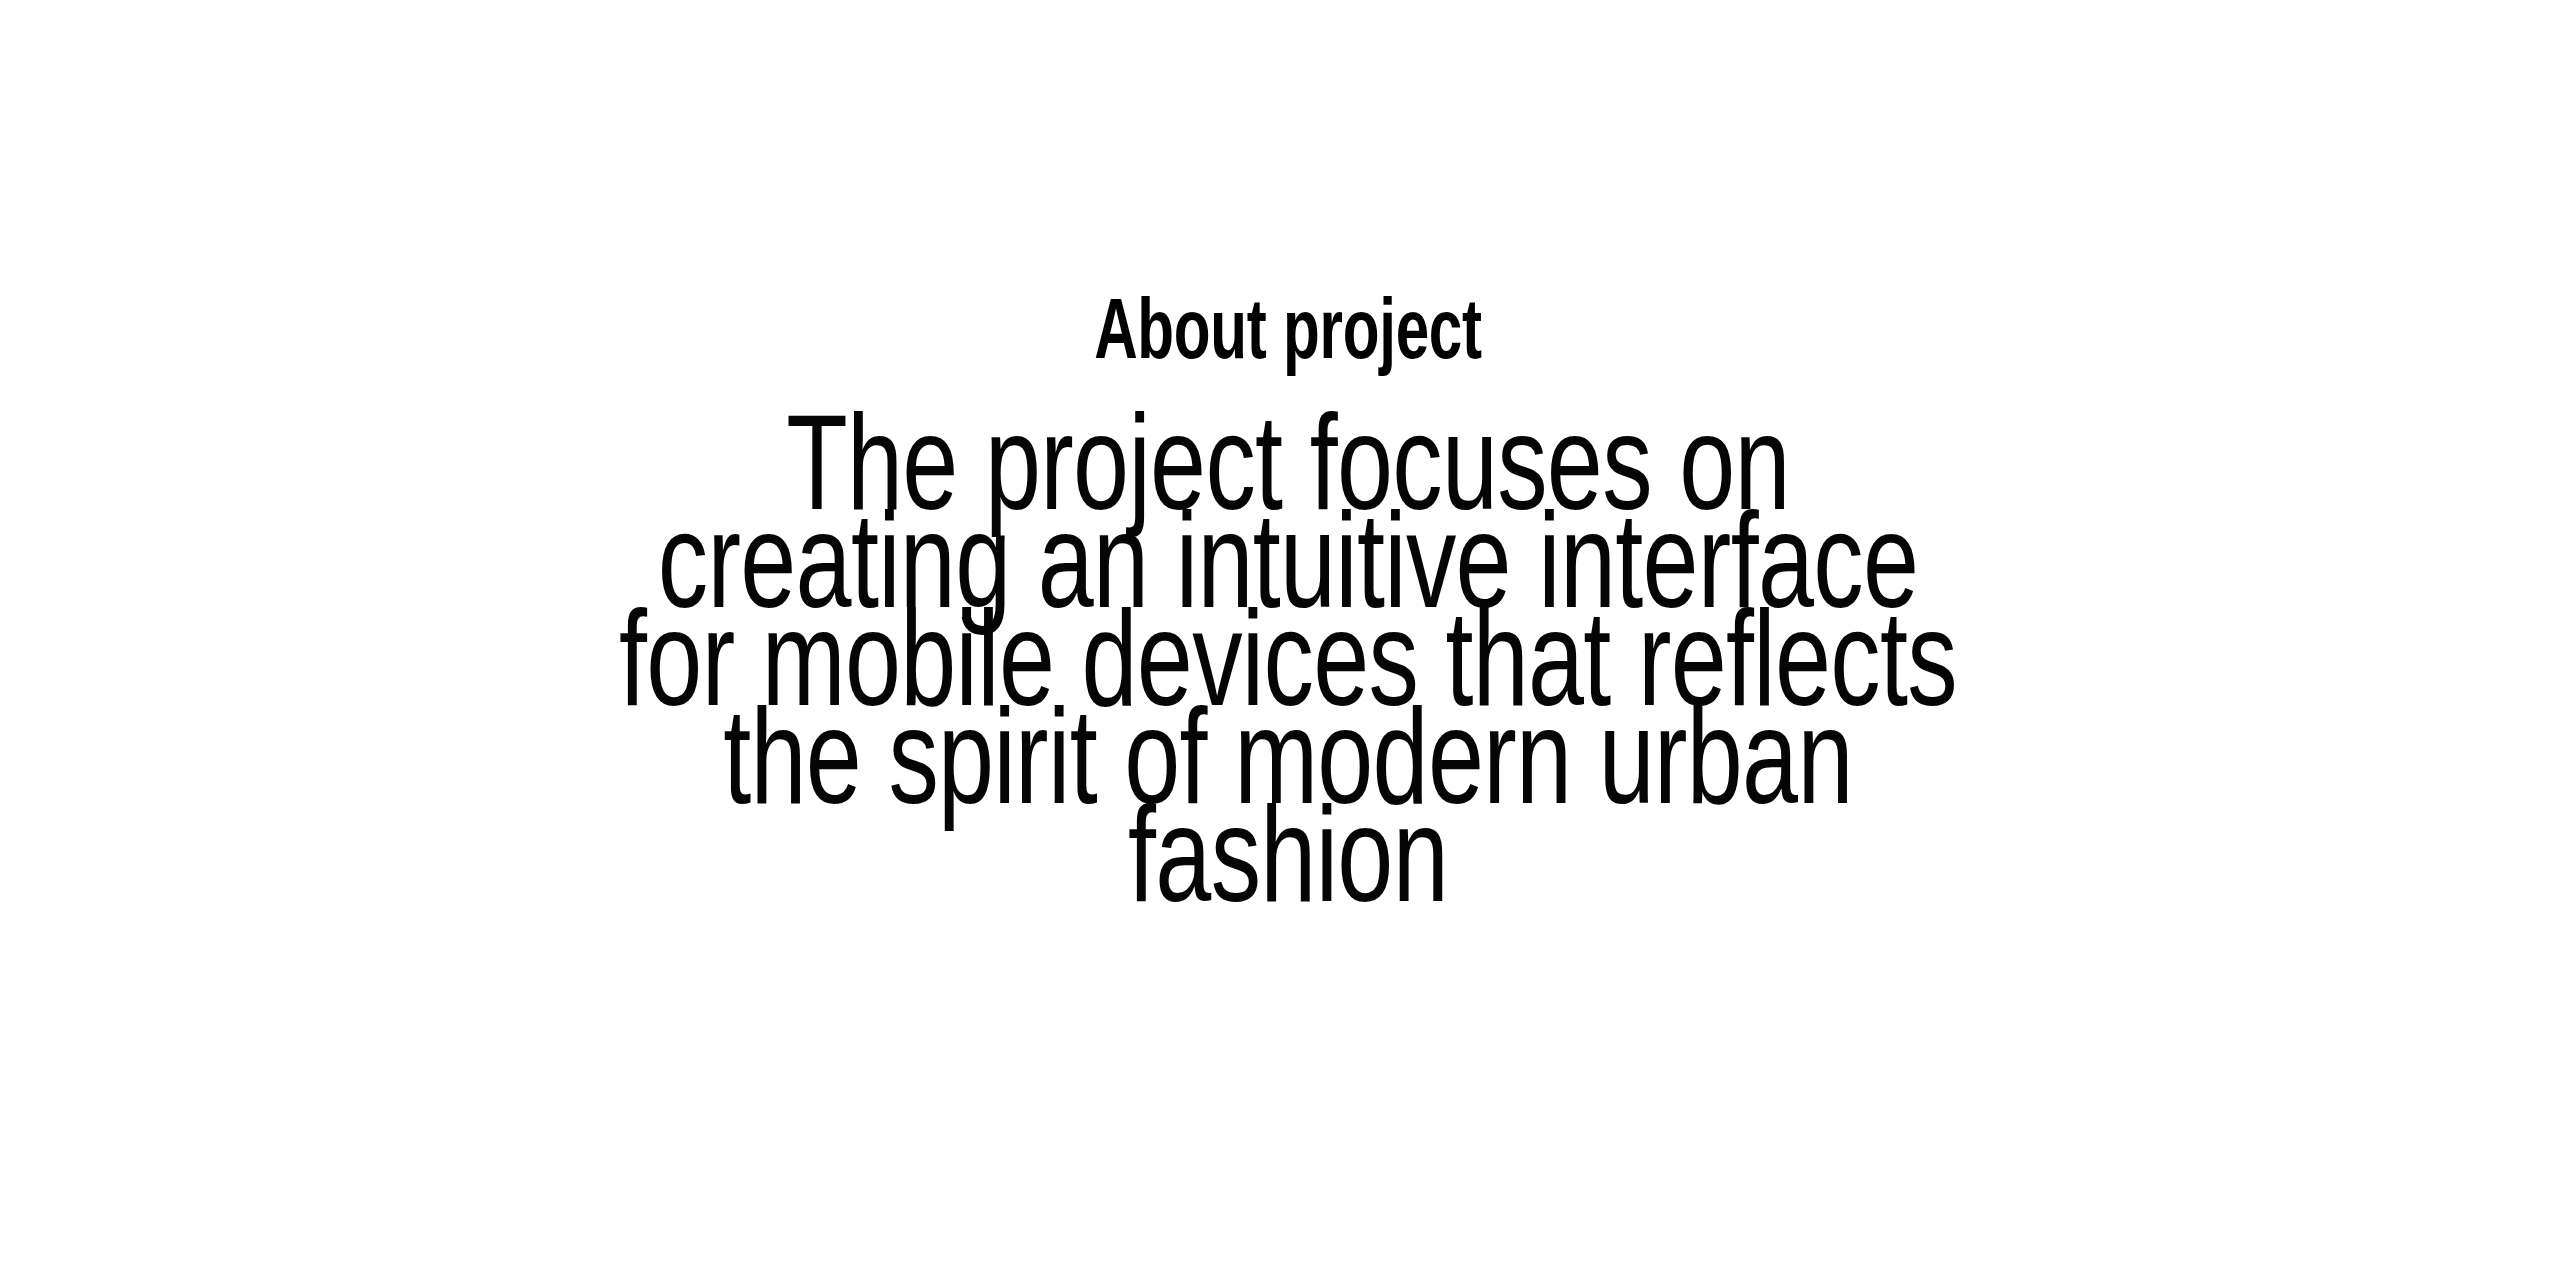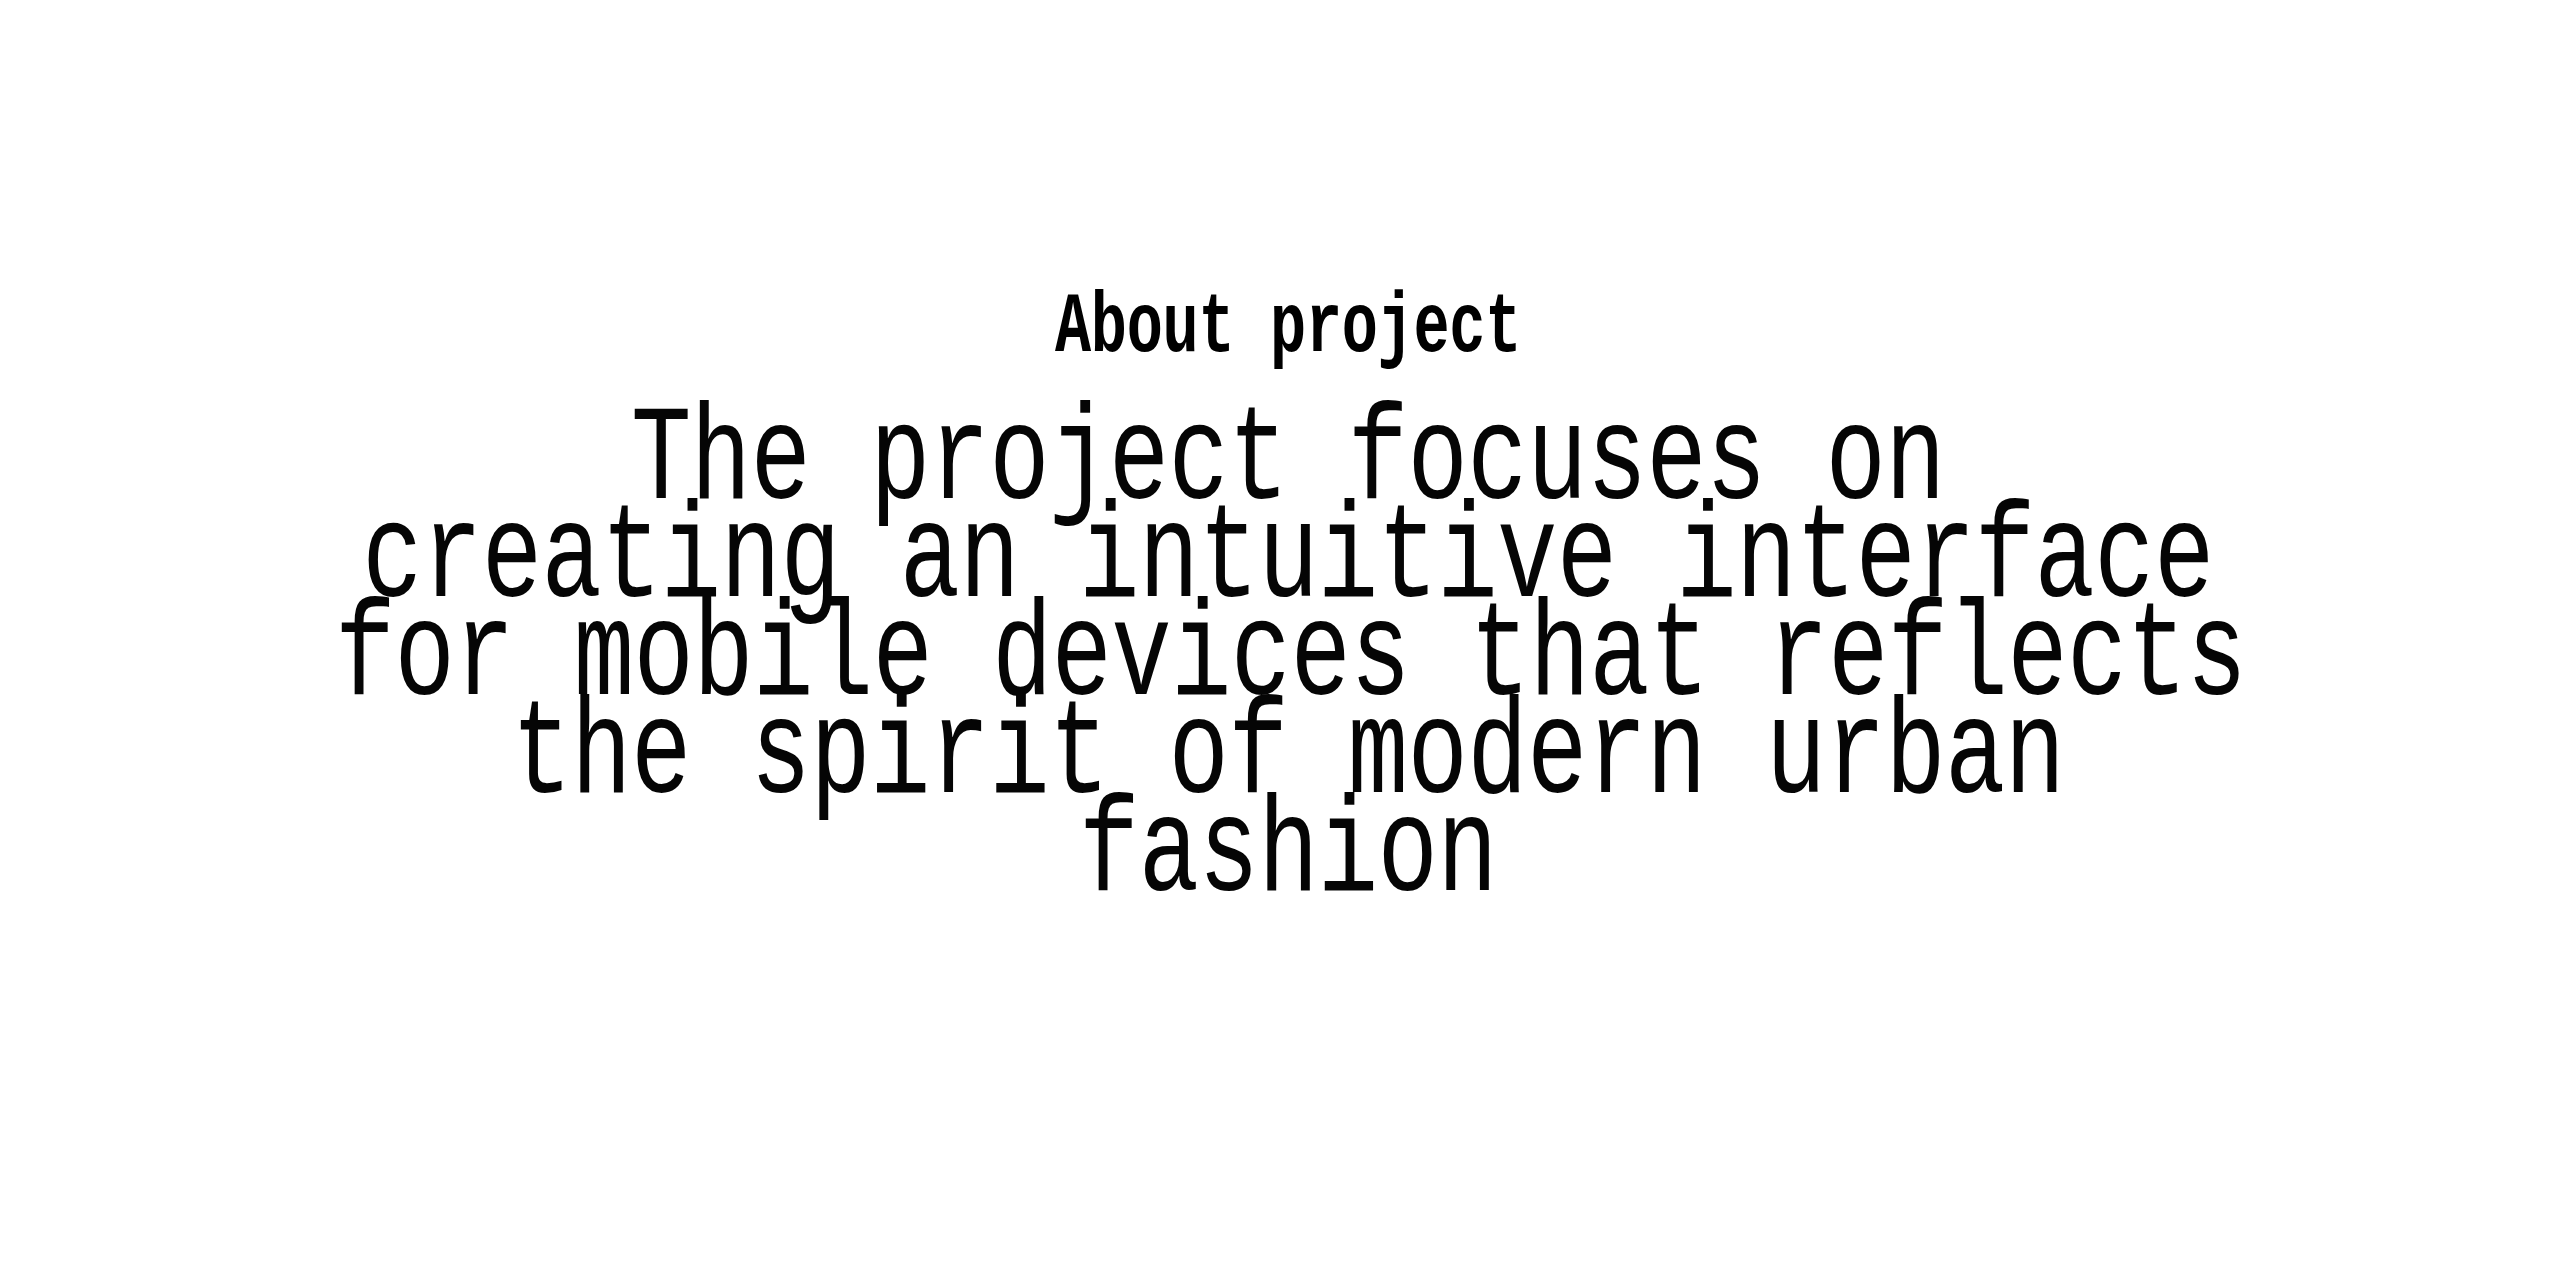--- a/index.html
+++ b/index.html
@@ -17,21 +17,20 @@
     -webkit-font-smoothing: antialiased;
   }
 
   
   .page {
     position: relative;
     width: 2576px;
     height: 1284px;
     background: #ffffff;
     box-sizing: border-box;
-    font-family: Liberation Mono, monospace;
   }
 
   .content {
     position: absolute;
     left: 0;
     top: 0;
     width: 2576px;
     text-align: center;
   }
 

